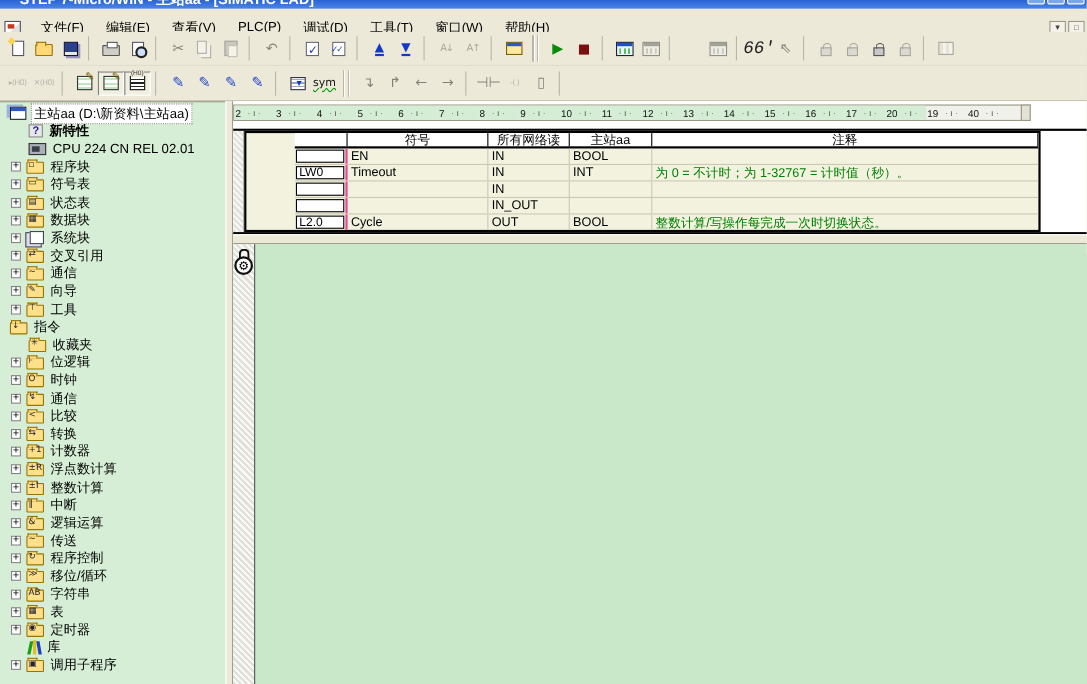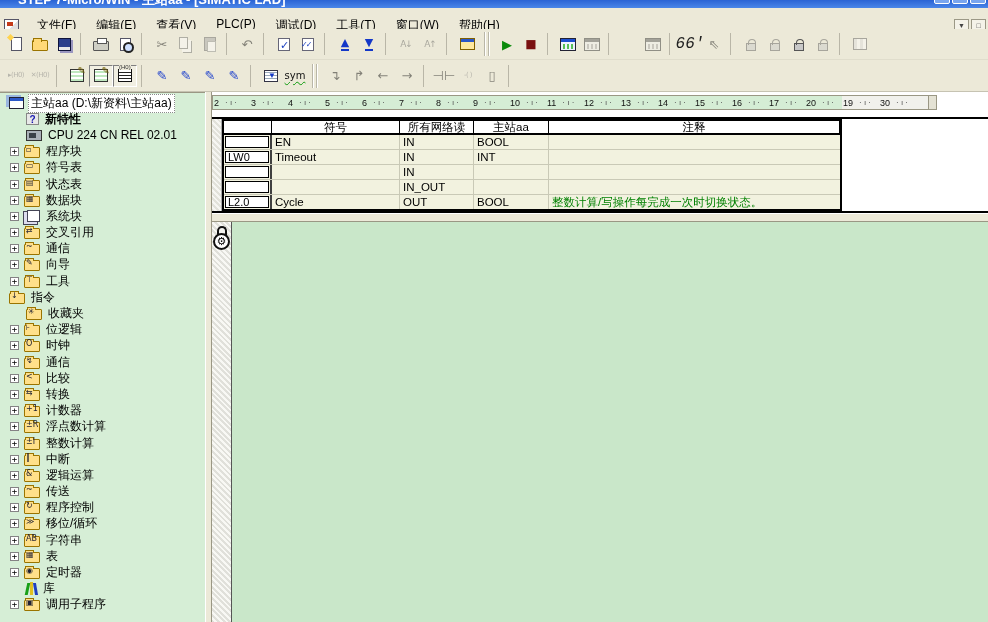--- a/index.html
+++ b/index.html
@@ -122,27 +122,27 @@
   .rcell { height:13px; display:flex; align-items:center; flex:0 0 37px; font-size:9px; color:#111; }
   .rcell .n { margin-left:1px; }
   .rcell .tk { color:#555; font-size:8px; margin-left:6px; }
   .rcell.green { background:#d5edd5; }
   #ruler-end { position:absolute; left:716px; top:3px; width:9px; height:15px; background:#e4e2d4; border:1px solid #9a9784; }
 
   
   .blackline { position:absolute; left:0; width:776px; height:2px; background:#000; }
   #hatch1 { position:absolute; left:0; top:27px; width:10px; height:92px;
     background:repeating-linear-gradient(45deg,#e2e2da 0 2px,#f6f6f2 2px 4px); border-right:1px solid #aaa; }
-  #var-table { position:absolute; left:10px; top:27px; width:620px; height:92px; overflow:hidden;
-    border:2px solid #000; background:#f2f2df; }
+  #var-table { position:absolute; left:10px; top:27px; width:724px; height:92px; overflow:hidden;
+    border:2px solid #000; background:#f2f2df;padding-left:44px; }
   .vrow { display:flex; height:15px; }
   .vrow.head { height:14px; background:#fff; border-bottom:2px solid #000; font-size:11.5px; }
   .vc { border-right:1px solid #c9c9b6; padding:0 3px; display:flex; align-items:center; overflow:hidden; white-space:nowrap; font-size:11.5px; }
   .vrow.head .vc { justify-content:center; border-right:1px solid #000; }
-  .vc.addr { flex:0 0 48px; border-right:2px solid #404040; padding:1px; }
+  .vc.addr { flex:0 0 48px; border-right:2px solid #ec4899; padding:1px; }
   .vc.addr .cellbox { width:100%; height:100%; background:#fff; border:1px solid #000; display:flex; align-items:center; padding:0 2px; font-size:11px; }
   .vc.sym { flex:0 0 128px; }
   .vc.vt { flex:0 0 74px; }
   .vc.dt { flex:0 0 75px; }
   .vc.cm { flex:1 1 auto; border-right:none; }
   .vrow:not(.head) { border-bottom:1px solid #c9c9b6; }
   .vrow:not(.head) .vc.cm { color:#008000; }
 
   
   #h-split { position:absolute; left:0; top:121px; width:776px; height:9px; background:#ece9d8;
@@ -736,21 +736,21 @@
         </span>
         <span class="rcell green">
           <span class="n">20</span>
           <span class="tk">· ı ·</span>
         </span>
         <span class="rcell">
           <span class="n">19</span>
           <span class="tk">· ı ·</span>
         </span>
         <span class="rcell">
-          <span class="n">30</span>
+          <span class="n">40</span>
           <span class="tk">· ı ·</span>
         </span>
       </div>
     <div id="ruler-end"></div>
 
     <div class="blackline" style="top:25px"></div>
     <div id="hatch1"></div>
     <div id="var-table">
         <div class="vrow head">
           <span class="vc addr"></span>
@@ -768,20 +768,21 @@
           <span class="vc dt">BOOL</span>
           <span class="vc cm"></span>
         </div>
         <div class="vrow">
           <span class="vc addr">
             <span class="cellbox">LW0</span>
           </span>
           <span class="vc sym">Timeout</span>
           <span class="vc vt">IN</span>
           <span class="vc dt">INT</span>
+          <span class="vc cm">为 0 = 不计时；为 1-32767 = 计时值（秒）。</span>
         </div>
         <div class="vrow">
           <span class="vc addr">
             <span class="cellbox"></span>
           </span>
           <span class="vc sym"></span>
           <span class="vc vt">IN</span>
           <span class="vc dt"></span>
           <span class="vc cm"></span>
         </div>

